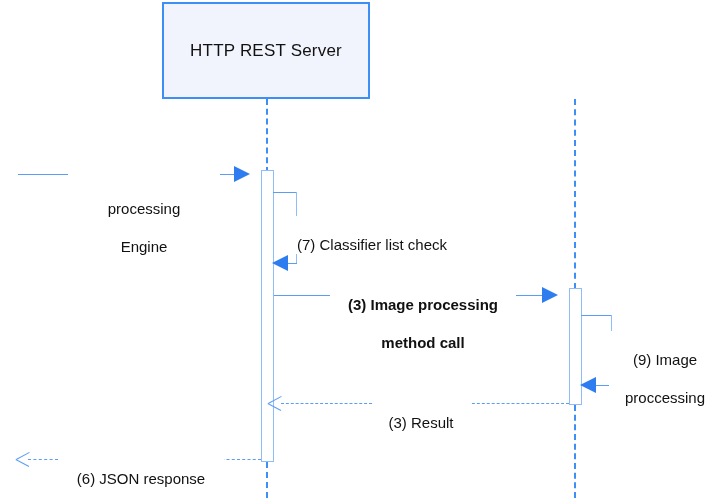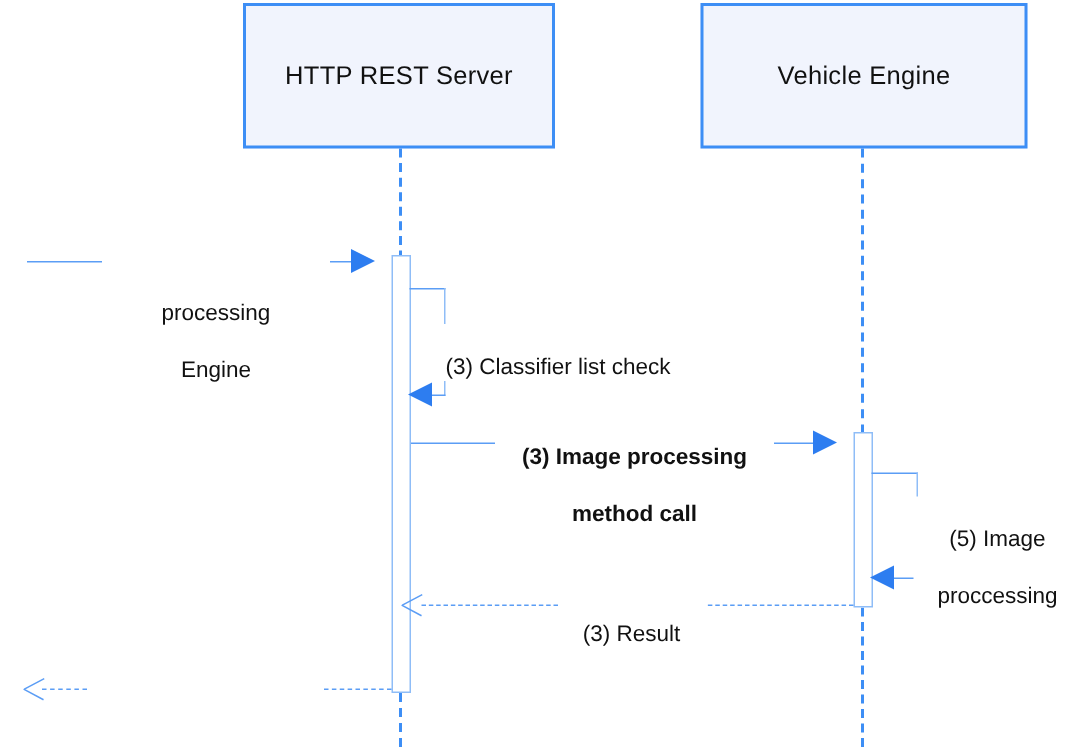--- a/index.html
+++ b/index.html
@@ -82,23 +82,20 @@
 </style>
 </head>
 <body>
 
 <div id="stage">
 
   <div class="lifeline-box" style="left:162px;top:2px;width:208px;height:97px;">
     <span class="title">HTTP REST Server</span>
   </div>
 
-  <div class="lifeline-box" style="left:467px;top:2px;width:218px;height:97px;">
-    <span class="title">Vehicle Engine</span>
-  </div>
 
   <div class="lifeline" style="left:266px;top:99px;height:74px;"></div>
   <div class="lifeline" style="left:266px;top:462px;height:36px;"></div>
 
   <div class="lifeline" style="left:574px;top:99px;height:190px;"></div>
   <div class="lifeline" style="left:574px;top:405px;height:93px;"></div>
 
   <div class="activation" style="left:261px;top:170px;width:13px;height:292px;"></div>
 
   <div class="activation" style="left:569px;top:288px;width:13px;height:117px;"></div>
@@ -112,39 +109,39 @@
     <span>processing</span><br>
     <span>Engine</span>
   </div>
 
   <div class="hline" style="left:273px;top:192px;width:24px;"></div>
   <div class="vline" style="left:296px;top:192px;height:72px;"></div>
   <div class="hline" style="left:288px;top:263px;width:9px;"></div>
   <div class="arrow left" style="left:272px;top:255px;"></div>
 
   <div class="msg-label" style="left:294px;top:216px;">
-    <span>(3) Classifier list check</span>
+    <span>(7) Classifier list check</span>
   </div>
 
   <div class="hline" style="left:274px;top:295px;width:58px;"></div>
   <div class="hline" style="left:508px;top:295px;width:36px;"></div>
   <div class="arrow right" style="left:542px;top:287px;"></div>
 
   <div class="msg-label center" style="left:330px;top:276px;width:180px;font-weight:bold;">
     <span>(3) Image processing</span><br>
     <span>method call</span>
   </div>
 
   <div class="hline" style="left:581px;top:315px;width:31px;"></div>
   <div class="vline" style="left:611px;top:315px;height:71px;"></div>
   <div class="hline" style="left:596px;top:385px;width:16px;"></div>
   <div class="arrow left" style="left:580px;top:377px;"></div>
 
   <div class="msg-label center" style="left:609px;top:331px;width:106px;">
-    <span>(5) Image</span><br>
+    <span>(9) Image</span><br>
     <span>proccessing</span>
   </div>
 
   <div class="hline dashed" style="left:281px;top:403px;width:91px;"></div>
   <div class="hline dashed" style="left:462px;top:403px;width:107px;"></div>
   <div class="arrow-open" style="left:268px;top:403px;width:16px;height:0;">
     <i style="transform:rotate(28deg);"></i>
     <i style="transform:rotate(-28deg);"></i>
   </div>
 
@@ -152,14 +149,17 @@
     <span>(3) Result</span>
   </div>
 
   <div class="hline dashed" style="left:28px;top:459px;width:30px;"></div>
   <div class="hline dashed" style="left:216px;top:459px;width:45px;"></div>
   <div class="arrow-open" style="left:16px;top:459px;width:16px;height:0;">
     <i style="transform:rotate(28deg);"></i>
     <i style="transform:rotate(-28deg);"></i>
   </div>
 
+  <div class="msg-label" style="left:58px;top:450px;width:160px;text-align:center;">
+    <span>(6) JSON response</span>
+  </div>
 
 </div>
 
 </body></html>

